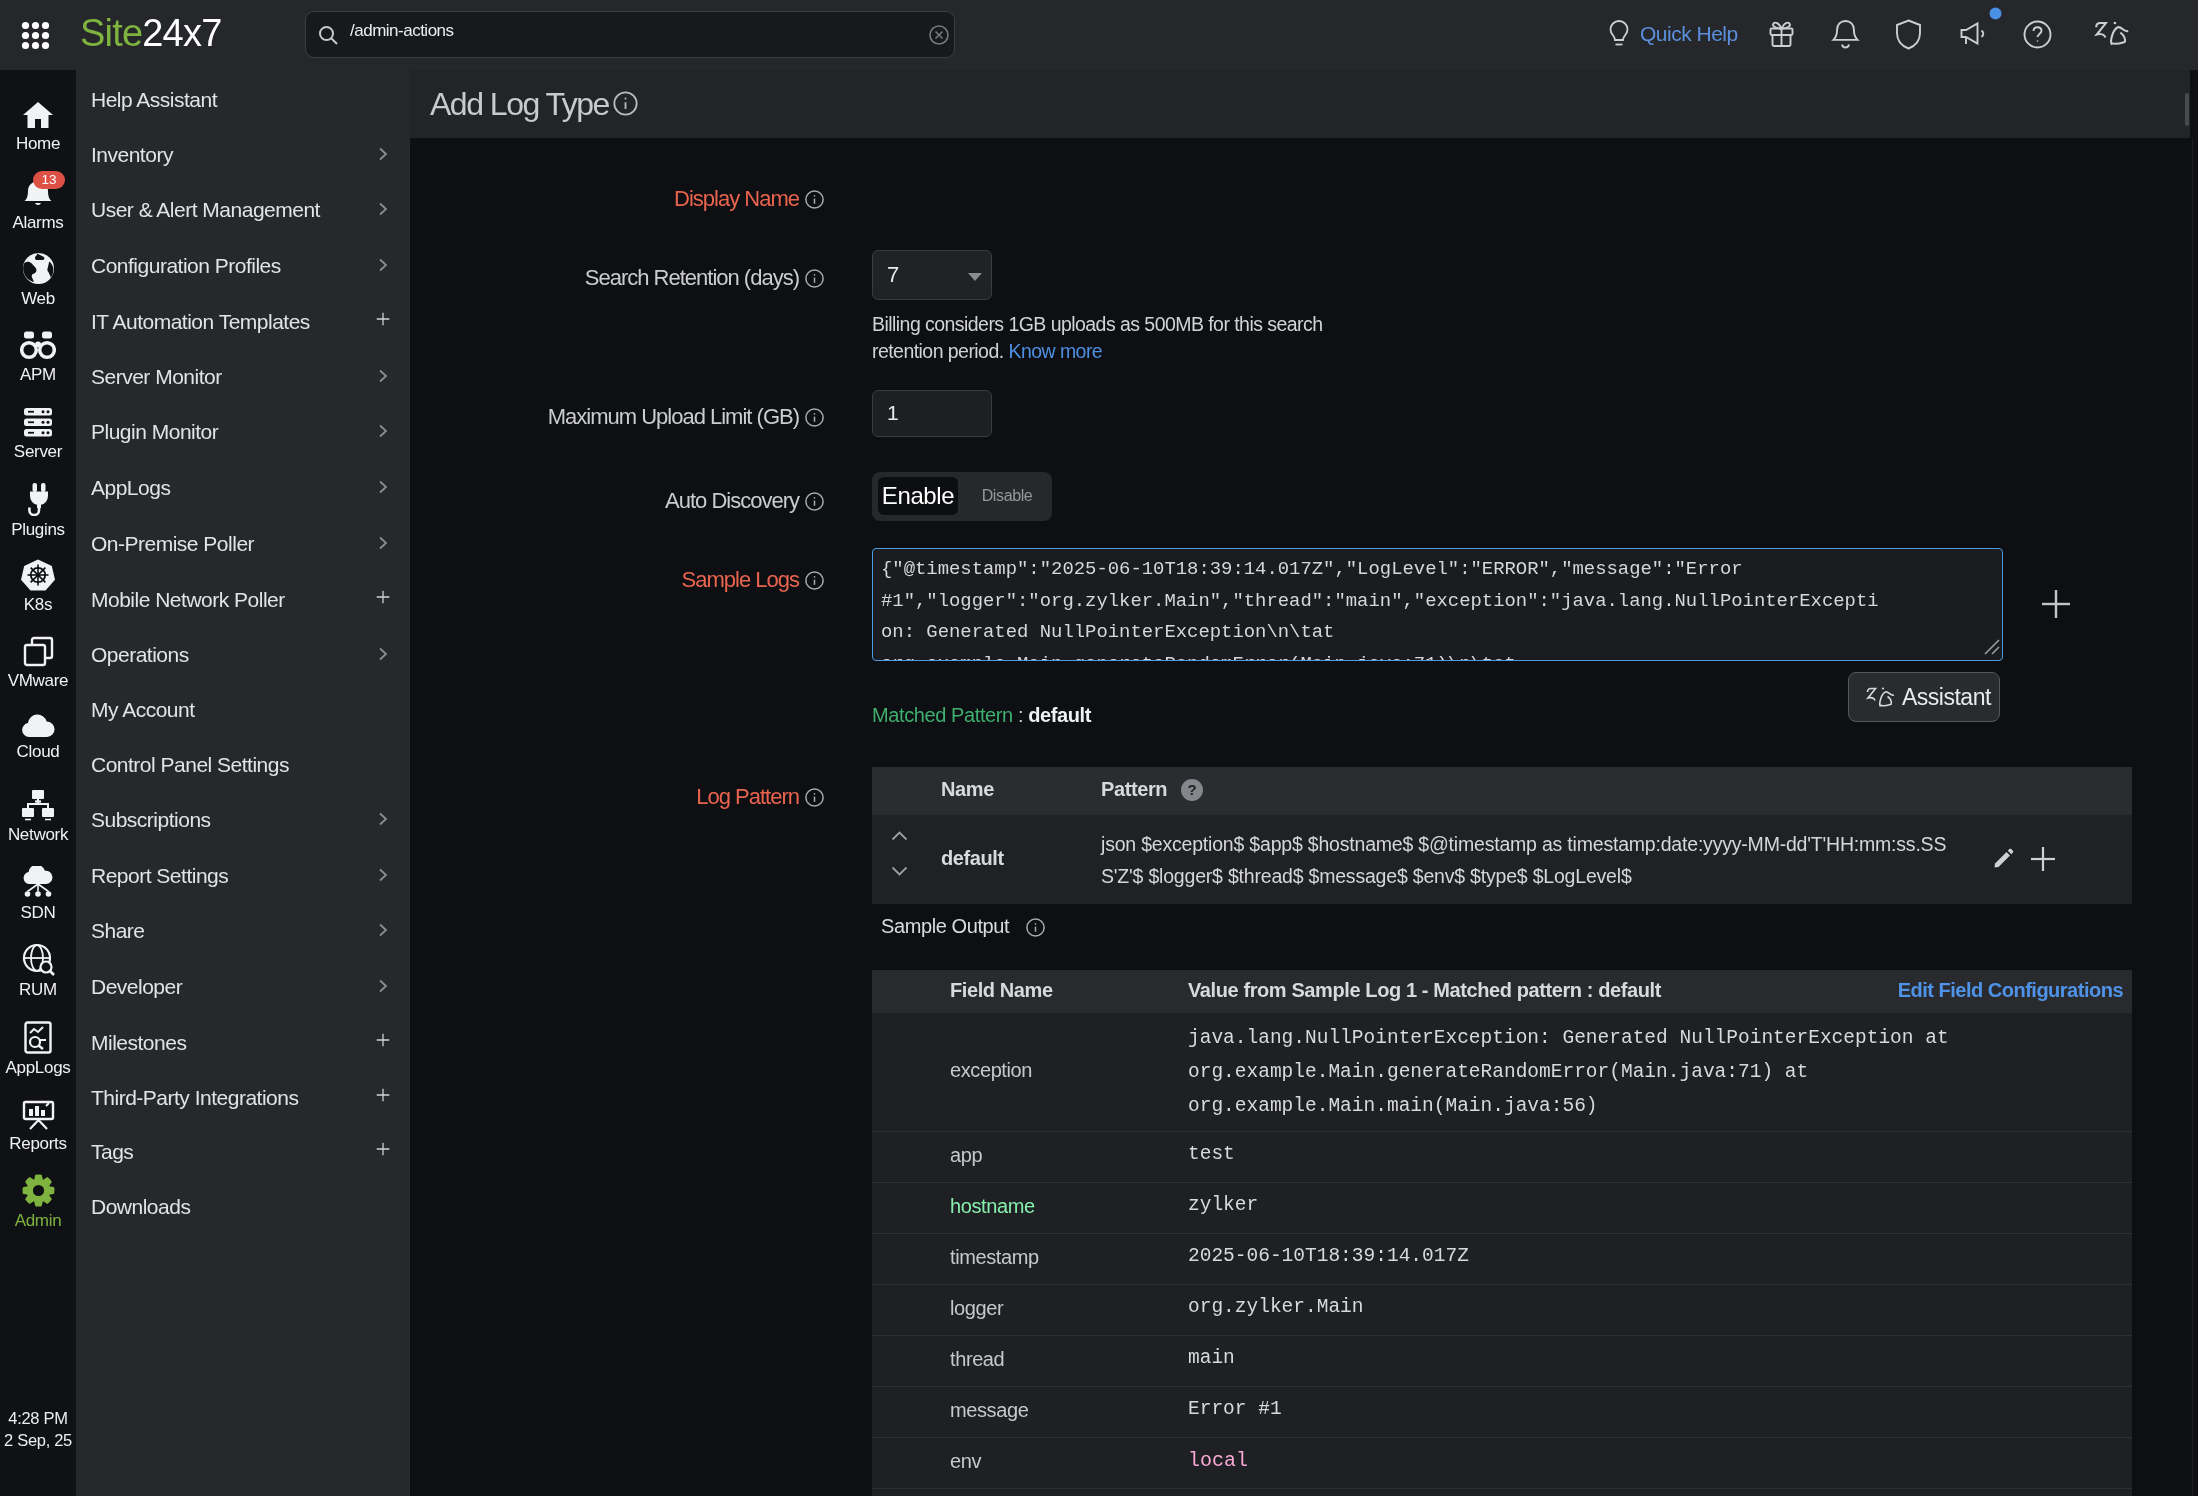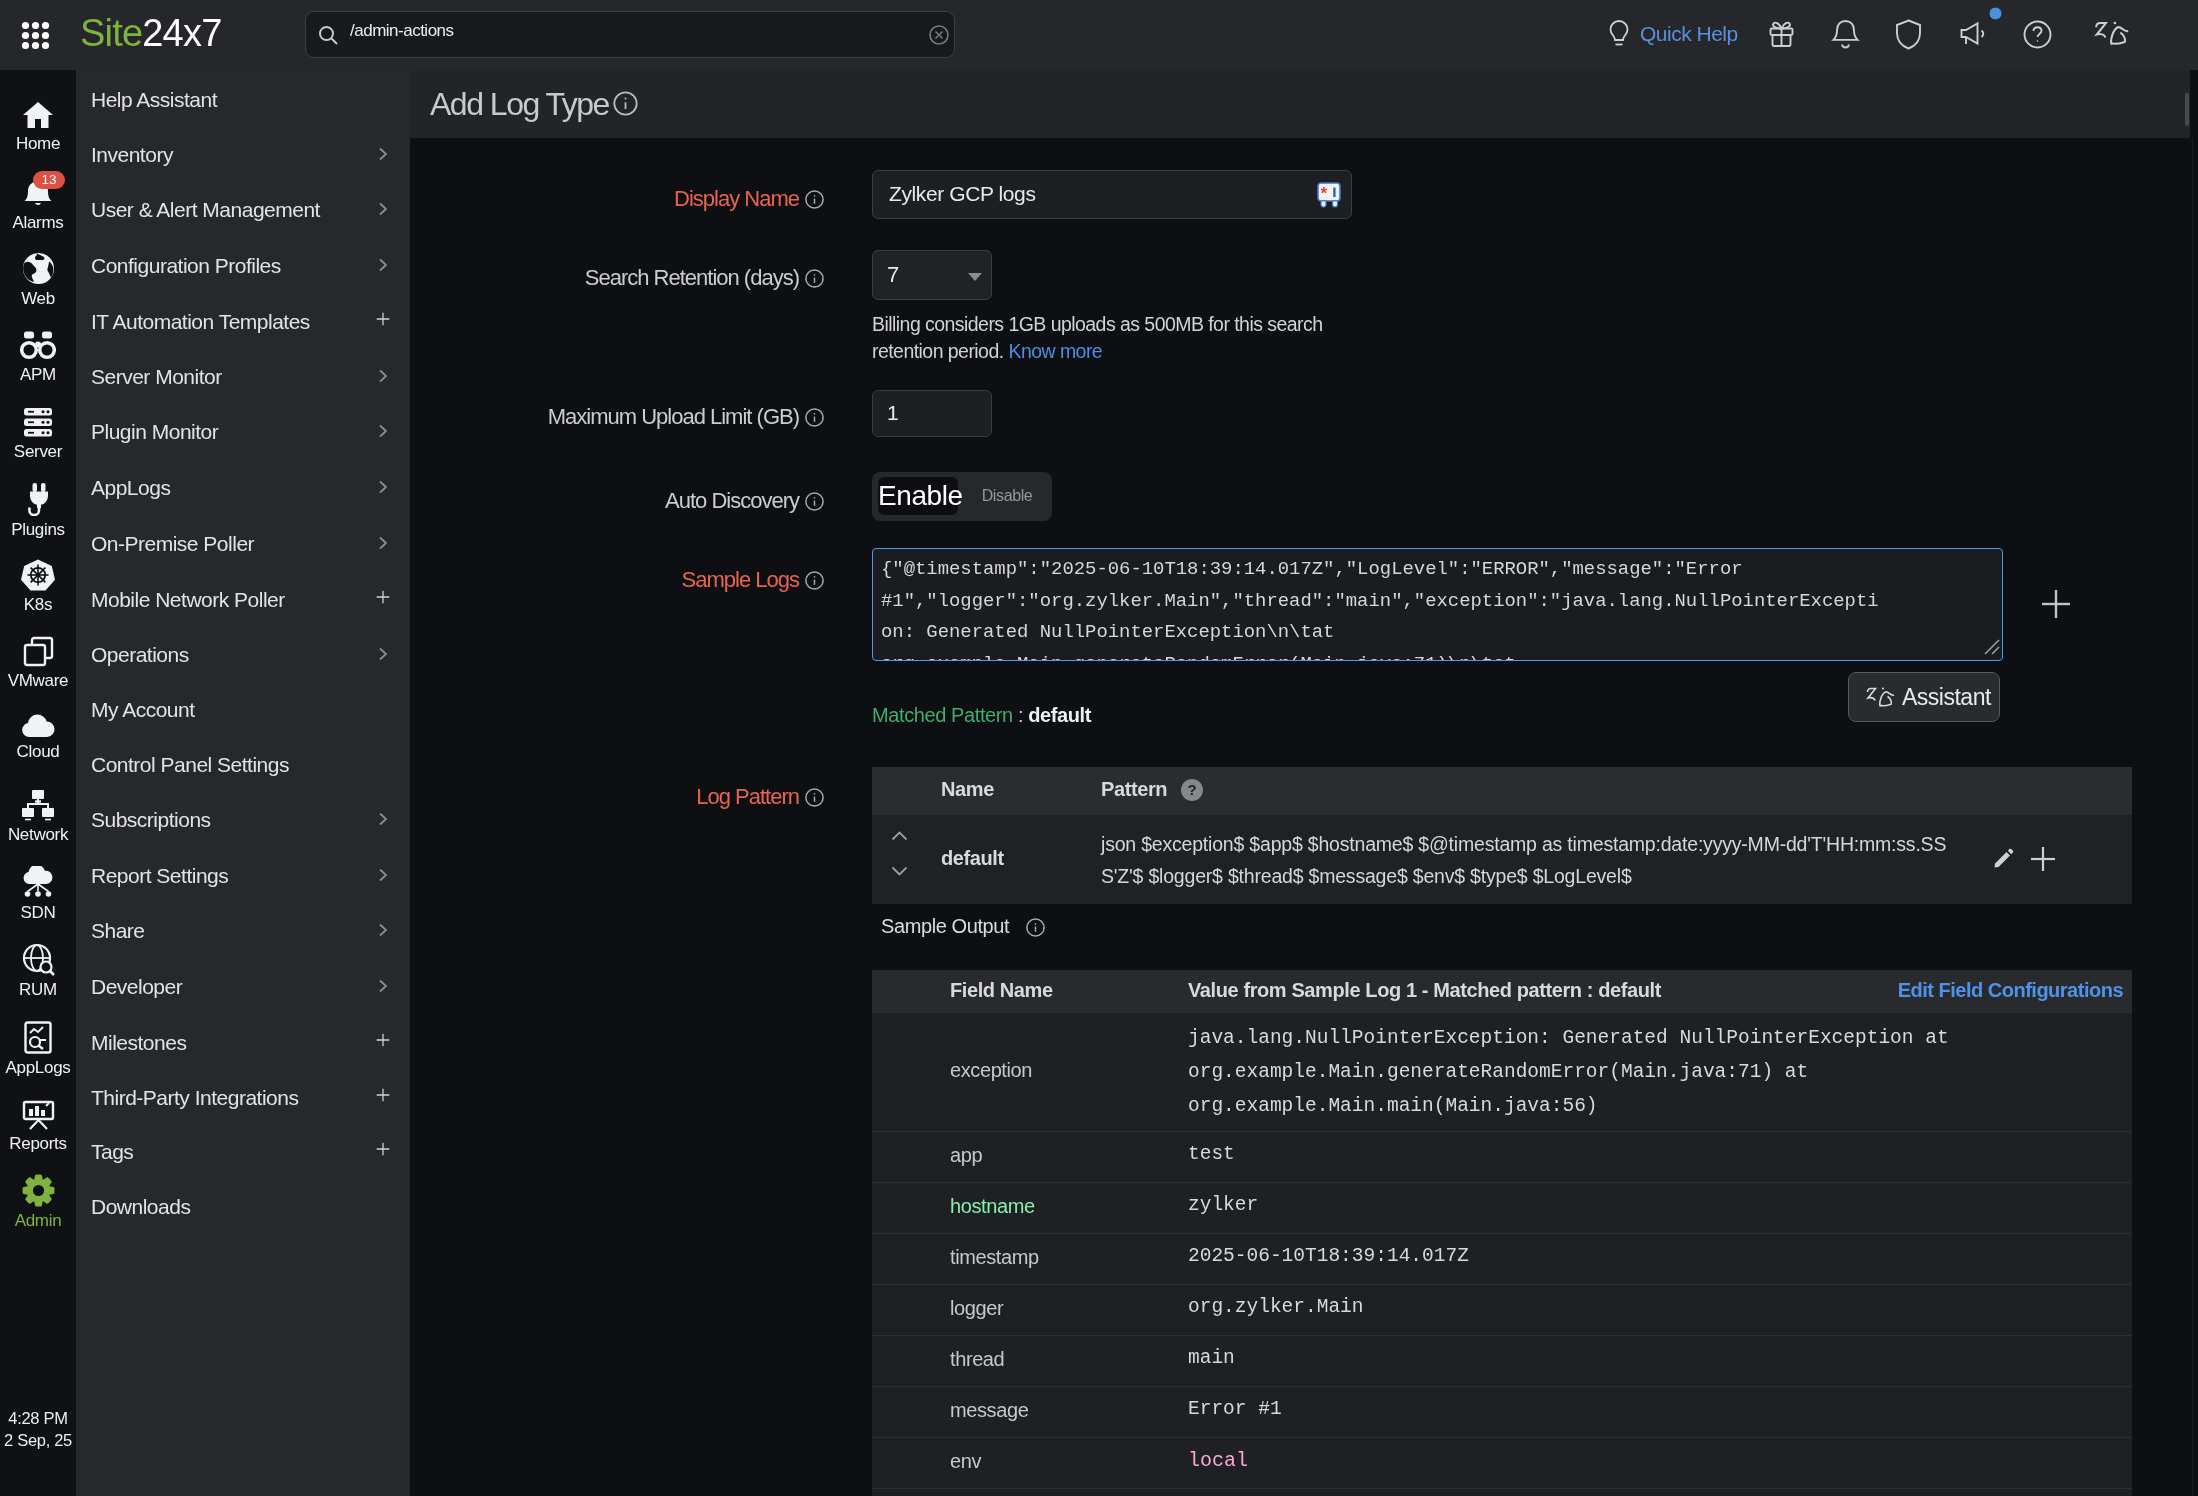--- a/index.html
+++ b/index.html
@@ -331,30 +331,20 @@
   </div>
   <div class="abs" style="left:1775px;top:23px;width:4px;height:33px;background:#47494d;border-radius:2px"></div>
   <div class="abs" style="left:1782px;top:68px;width:1px;height:1358px;background:#1b1d20"></div>
 
   <div class="lbl orange" style="left:0;top:116px;width:389px">Display Name</div>
   <svg class="info" style="left:395px;top:120px" width="19" height="19" viewBox="0 0 19 19" fill="none" stroke="#a9abb0" stroke-width="1.5">
     <circle cx="9.5" cy="9.5" r="8.6"></circle>
       <line x1="9.5" y1="8.6" x2="9.5" y2="13.8"></line>
       <circle cx="9.5" cy="5.9" r="0.8" fill="#a9abb0" stroke="none"></circle>
   </svg>
-  <div class="abs" style="left:462px;top:100px;width:480px;height:49px;background:#1d1f23;border:1px solid #3a3c41;border-radius:6px;">
-    <div class="abs" style="left:16px;top:11px;font-size:21px;letter-spacing:-0.4px;color:#e8e9eb">Zylker GCP logs</div>
-    <svg class="abs" style="left:444px;top:11px" width="24" height="26" viewBox="0 0 24 26">
-      <rect x="1" y="1" width="22" height="18" rx="3" fill="#f2f3f0" stroke="#3d74d6" stroke-width="1.6"></rect>
-      <path d="M4 19 h5 v3.5 a1.5 1.5 0 0 1 -5 0 Z" fill="#f2f3f0" stroke="#3d74d6" stroke-width="1.2"></path>
-      <path d="M15.5 19 h5 v3.5 a1.5 1.5 0 0 1 -5 0 Z" fill="#f2f3f0" stroke="#3d74d6" stroke-width="1.2"></path>
-      <text x="3.5" y="16.5" font-size="17" fill="#e04438" font-weight="bold">*</text>
-      <rect x="16.2" y="5.5" width="2.4" height="9.5" fill="#2f62c4"></rect>
-    </svg>
-  </div>
 
   <div class="lbl" style="left:0;top:195px;width:389px">Search Retention (days)</div>
   <svg class="info" style="left:395px;top:199px" width="19" height="19" viewBox="0 0 19 19" fill="none" stroke="#a9abb0" stroke-width="1.5">
     <circle cx="9.5" cy="9.5" r="8.6"></circle>
       <line x1="9.5" y1="8.6" x2="9.5" y2="13.8"></line>
       <circle cx="9.5" cy="5.9" r="0.8" fill="#a9abb0" stroke="none"></circle>
   </svg>
   <div class="abs" style="left:462px;top:180px;width:120px;height:50px;background:#202226;border:1px solid #3a3c41;border-radius:6px;">
     <div class="abs" style="left:14px;top:11px;font-size:22px;color:#e8e9eb">7</div>
     <svg class="abs" style="left:94px;top:21px" width="16" height="10" viewBox="0 0 16 10">
@@ -373,21 +363,21 @@
     <div class="abs" style="left:14px;top:10px;font-size:21px;color:#e8e9eb">1</div>
   </div>
 
   <div class="lbl" style="left:0;top:418px;width:389px">Auto Discovery</div>
   <svg class="info" style="left:395px;top:422px" width="19" height="19" viewBox="0 0 19 19" fill="none" stroke="#a9abb0" stroke-width="1.5">
     <circle cx="9.5" cy="9.5" r="8.6"></circle>
       <line x1="9.5" y1="8.6" x2="9.5" y2="13.8"></line>
       <circle cx="9.5" cy="5.9" r="0.8" fill="#a9abb0" stroke="none"></circle>
   </svg>
   <div class="abs" style="left:462px;top:402px;width:180px;height:49px;background:#26282c;border-radius:8px;">
-    <div class="abs" style="left:6px;top:5px;width:80px;height:38px;background:#0d0e11;border-radius:6px;color:#fff;font-size:28px;letter-spacing:-0.4px;text-align:center;line-height:38px">Enable</div>
+    <div class="abs" style="left:6px;top:5px;width:80px;height:38px;background:#0d0e11;border-radius:6px;color:#fff;font-size:24px;letter-spacing:-0.4px;text-align:center;line-height:38px">Enable</div>
     <div class="abs" style="left:95px;top:5px;width:80px;height:38px;color:#96979c;font-size:16px;letter-spacing:-0.4px;text-align:center;line-height:38px">Disable</div>
   </div>
 
   <div class="lbl orange" style="left:0;top:497px;width:389px">Sample Logs</div>
   <svg class="info" style="left:395px;top:501px" width="19" height="19" viewBox="0 0 19 19" fill="none" stroke="#a9abb0" stroke-width="1.5">
     <circle cx="9.5" cy="9.5" r="8.6"></circle>
       <line x1="9.5" y1="8.6" x2="9.5" y2="13.8"></line>
       <circle cx="9.5" cy="5.9" r="0.8" fill="#a9abb0" stroke="none"></circle>
   </svg>
   <div class="abs mono" style="left:462px;top:478px;width:1131px;height:113px;background:#1a1c20;border:1.5px solid #4b9ce2;border-radius:4px;overflow:hidden;font-size:18.9px;line-height:31.6px;color:#d6d7d9;padding:5px 10px 0 8px;white-space:pre">{"@timestamp":"2025-06-10T18:39:14.017Z","LogLevel":"ERROR","message":"Error

